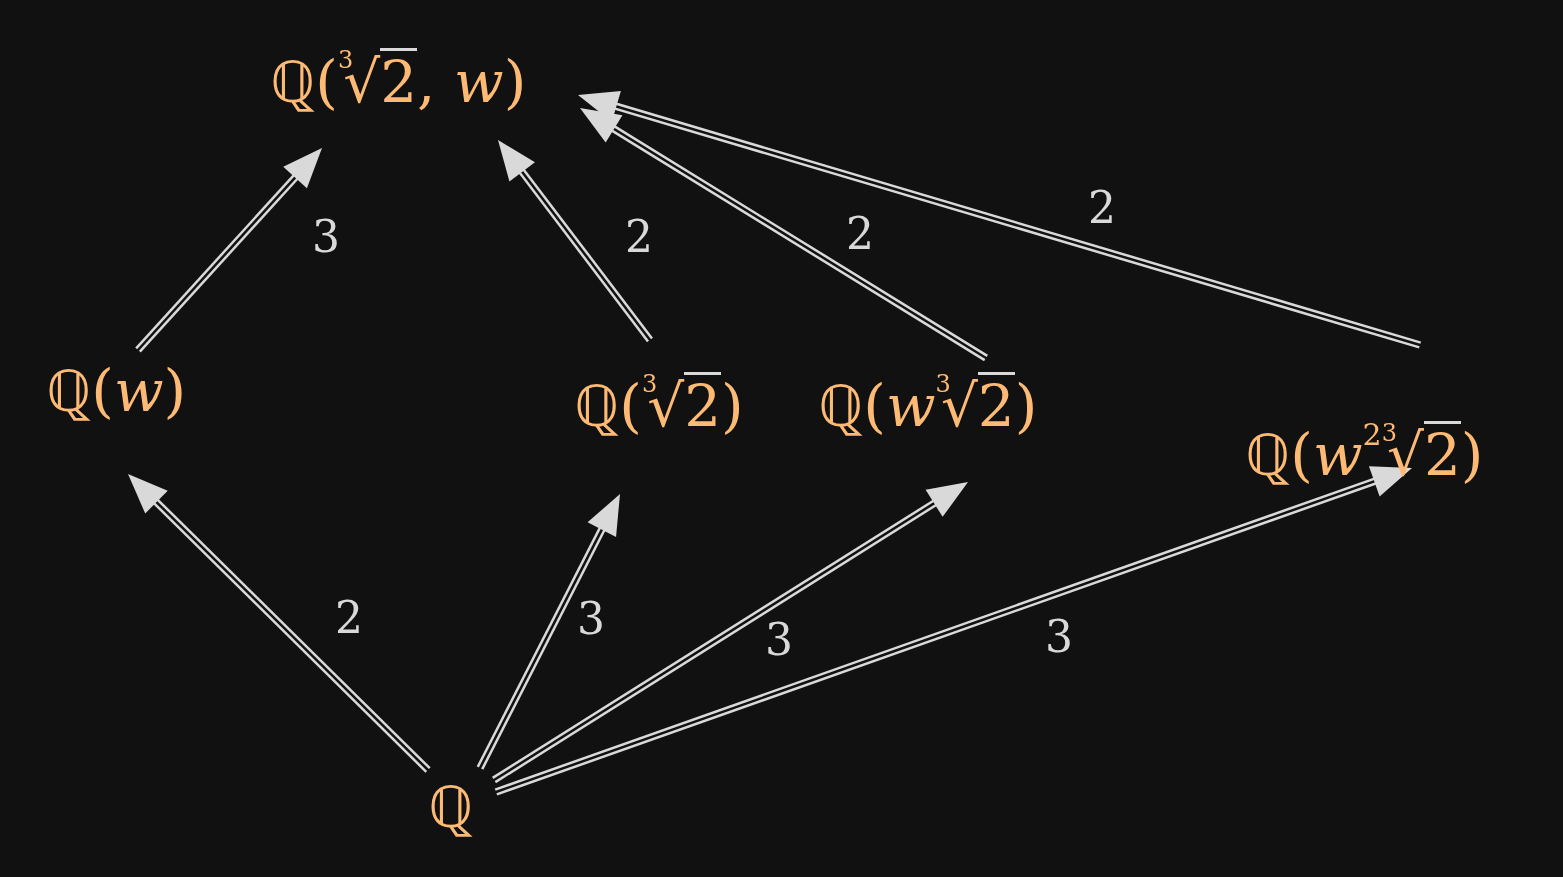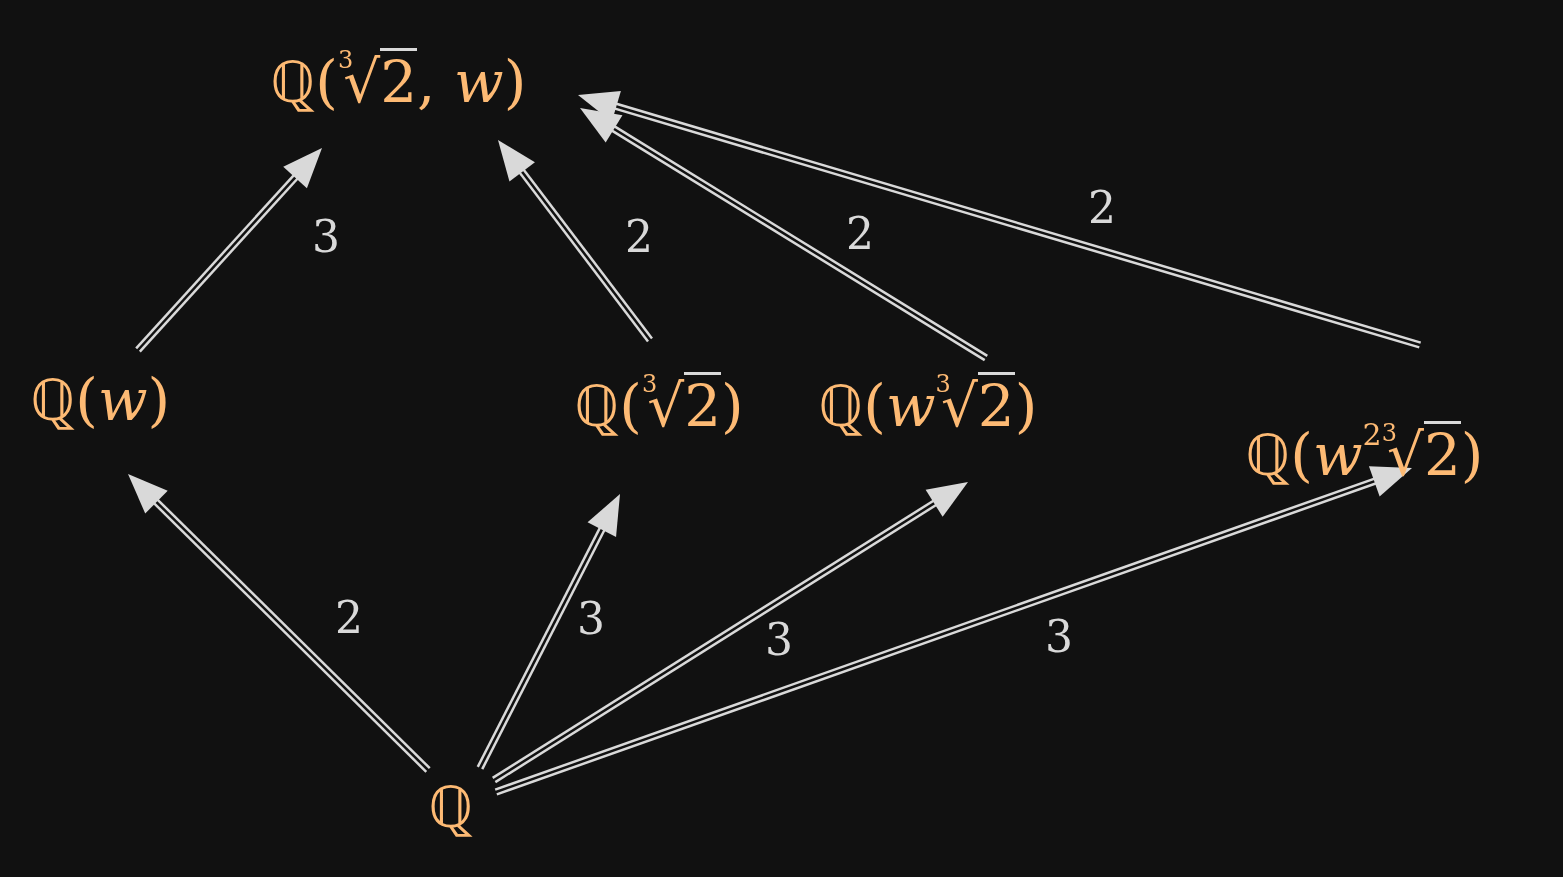--- a/index.html
+++ b/index.html
@@ -61,21 +61,21 @@
       <g>
         <line x1="496.833665176914" y1="794.3569052532507" x2="1393.9784231509082" y2="477.02622666856286" stroke="#d9d9d9" stroke-width="2.5"></line>
         <line x1="495.166334823086" y1="789.6430947467493" x2="1392.31109279708" y2="472.3124161620614" stroke="#d9d9d9" stroke-width="2.5"></line>
         <polygon points="1412,468 1379.6249730802379,496.422836451429 1368.9540588157383,466.25444920981954" fill="#d9d9d9"></polygon>
       </g>
     </g>
 </svg>
 
 <div id="nodes-layer">
     <div class="node-label" style="left: 270px; top: 48px;"><span class="bb">ℚ</span><span>(</span><span class="rootidx">3</span><span>√</span><span class="radical">2</span><span>, </span><span class="it">w</span><span>)</span></div>
-    <div class="node-label" style="left: 30px; top: 362px; margin-top: 9px;"><span class="bb">ℚ</span><span>(</span><span class="it">w</span><span>)</span></div>
+    <div class="node-label" style="left: 46px; top: 362px;"><span class="bb">ℚ</span><span>(</span><span class="it">w</span><span>)</span></div>
     <div class="node-label" style="left: 574px; top: 372px;"><span class="bb">ℚ</span><span>(</span><span class="rootidx">3</span><span>√</span><span class="radical">2</span><span>)</span></div>
     <div class="node-label" style="left: 818px; top: 372px;"><span class="bb">ℚ</span><span>(</span><span class="it">w</span><span class="rootidx">3</span><span>√</span><span class="radical">2</span><span>)</span></div>
     <div class="node-label" style="left: 1245px; top: 372px; margin-top: 48px;"><span class="bb">ℚ</span><span>(</span><span class="it">w</span><span class="sup">2</span><span class="rootidx">3</span><span>√</span><span class="radical">2</span><span>)</span></div>
     <div class="node-label" style="left: 428px; top: 778px;"><span class="bb">ℚ</span></div>
   </div>
 <div id="labels-layer">
     <div class="edge-label" style="left: 312px; top: 215px;">3</div>
     <div class="edge-label" style="left: 625px; top: 215px;">2</div>
     <div class="edge-label" style="left: 846px; top: 212px;">2</div>
     <div class="edge-label" style="left: 1088px; top: 186px;">2</div>

